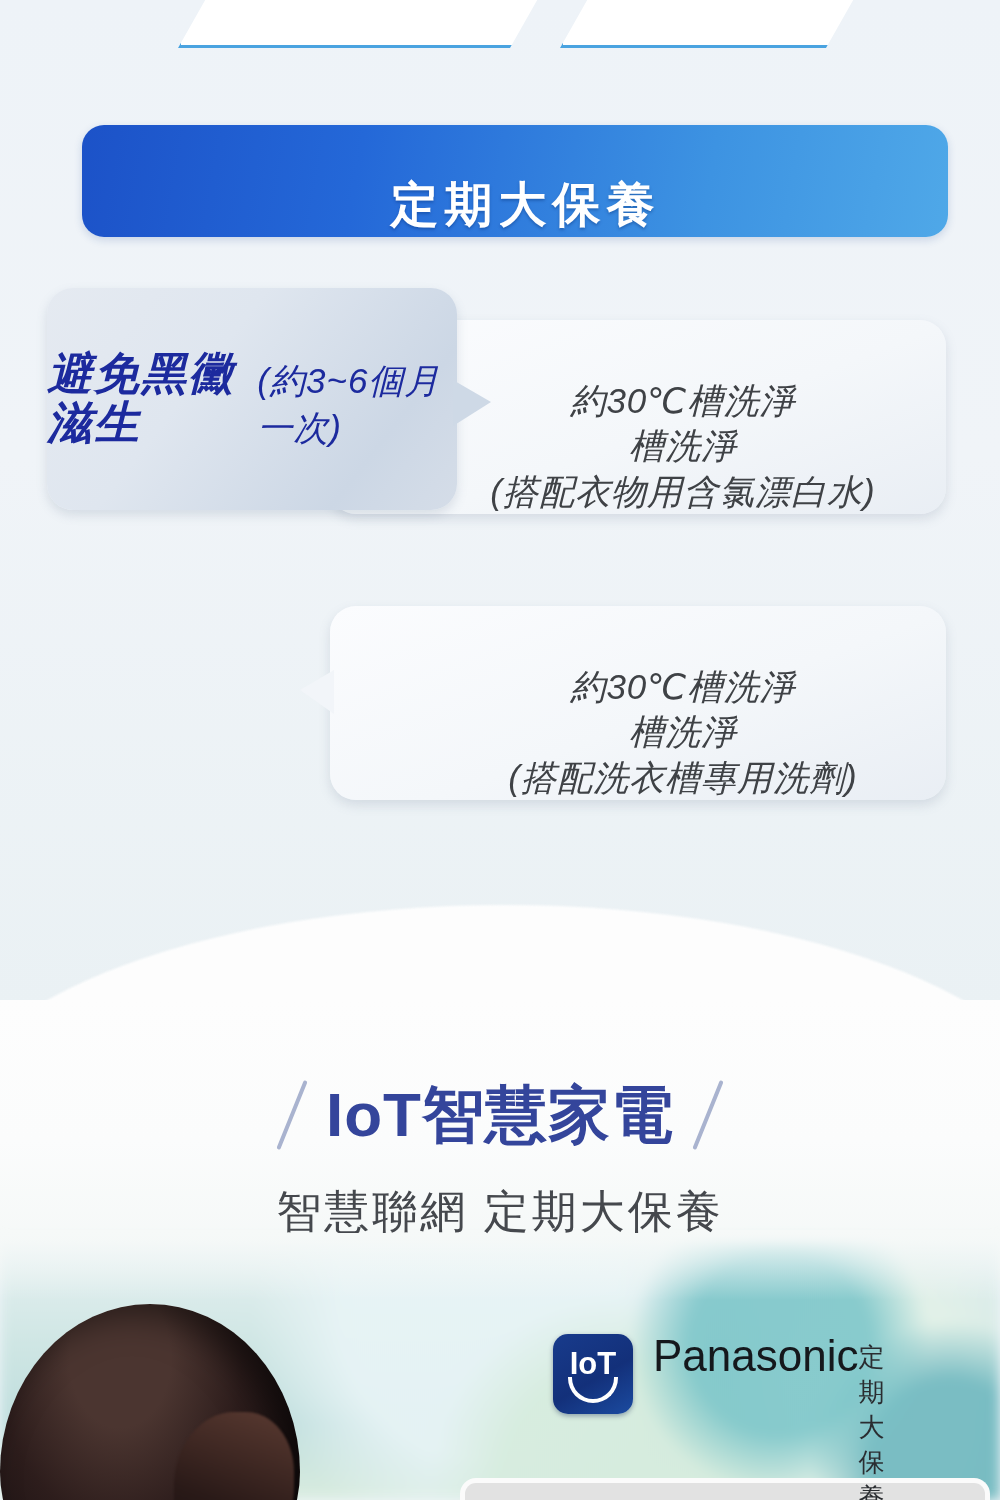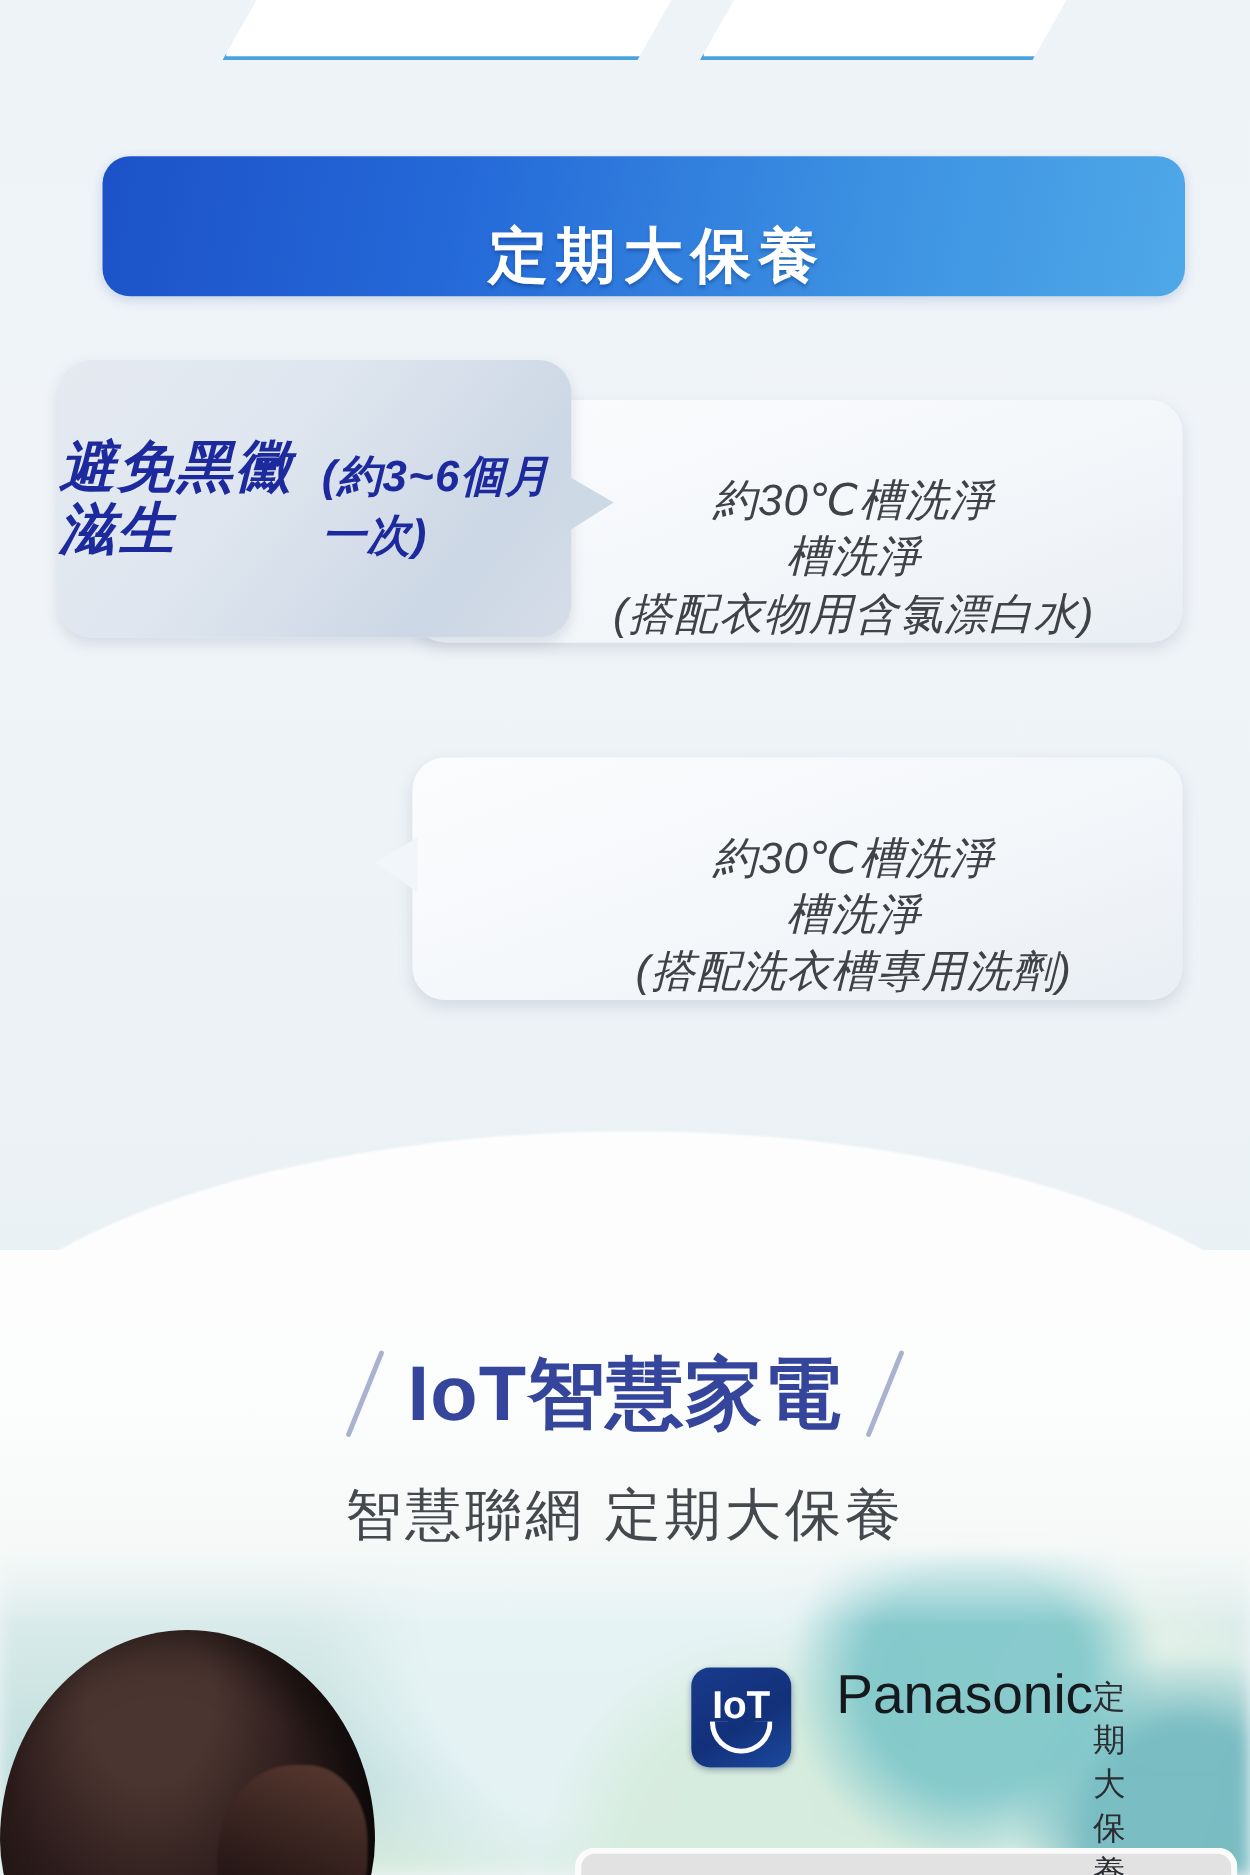--- a/index.html
+++ b/index.html
@@ -121,21 +121,21 @@
     width:0; height:0;
     border-top:22px solid transparent;
     border-bottom:24px solid transparent;
     border-left:38px solid #ced9e6;
   }
   .bl-title{
     color:#1c2a9e; font-size:45px; font-weight:bold; font-style:italic;
     letter-spacing:2px; line-height:1.08;
   }
   .bl-sub{
-    color:#1c2a9e; font-size:35px; font-style:italic; font-weight:bold;
+    color:#1c2a9e; font-size:35px; font-style:italic; font-weight:normal;
     letter-spacing:1px; margin-top:12px;
   }
   .bl-sub.small{ font-size:32px; }
 
   .b-right{
     position:absolute; left:330px; top:32px; width:616px; height:194px;
     border-radius:26px;
     background:linear-gradient(160deg,#fbfcfe 0%,#f4f7fa 55%,#e9eef4 100%);
     box-shadow:0 5px 12px rgba(110,125,150,.20);
     z-index:2;
@@ -168,21 +168,21 @@
     color:#34459b; font-size:62px; font-weight:bold; letter-spacing:1px; white-space:nowrap;
   }
   .iot-sub{
     position:absolute; left:0; top:1182px; width:1000px; text-align:center;
     color:#45484d; font-size:45px; letter-spacing:3px;
   }
 
   
   .pana{
     position:absolute; left:553px; top:1334px; width:340px; height:105px;
-    display:flex; align-items:flex-start; gap:36px;
+    display:flex; align-items:flex-start; gap:20px;
   }
   .iot-badge{
     width:80px; height:80px; border-radius:15px; flex:0 0 auto;
     background:linear-gradient(150deg,#183b8c 0%,#13307a 55%,#1b4ba0 100%);
     position:relative;
     box-shadow:0 2px 5px rgba(0,20,70,.35);
   }
   .iot-badge .bt{
     position:absolute; left:0; right:0; top:12px; text-align:center;
     color:#fff; font-size:31px; font-weight:bold; letter-spacing:0px;

